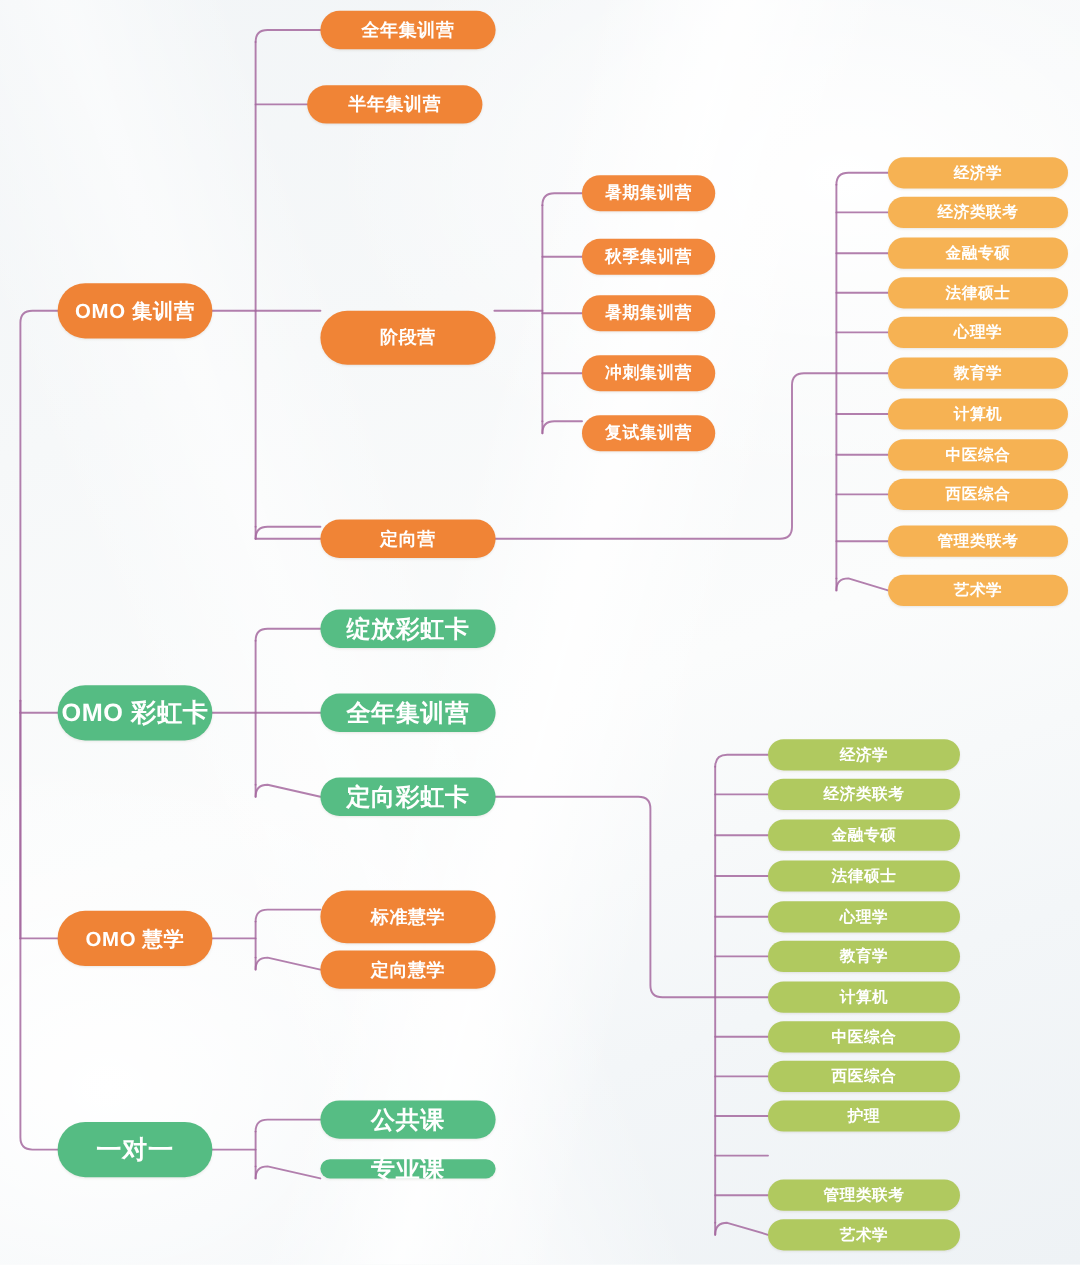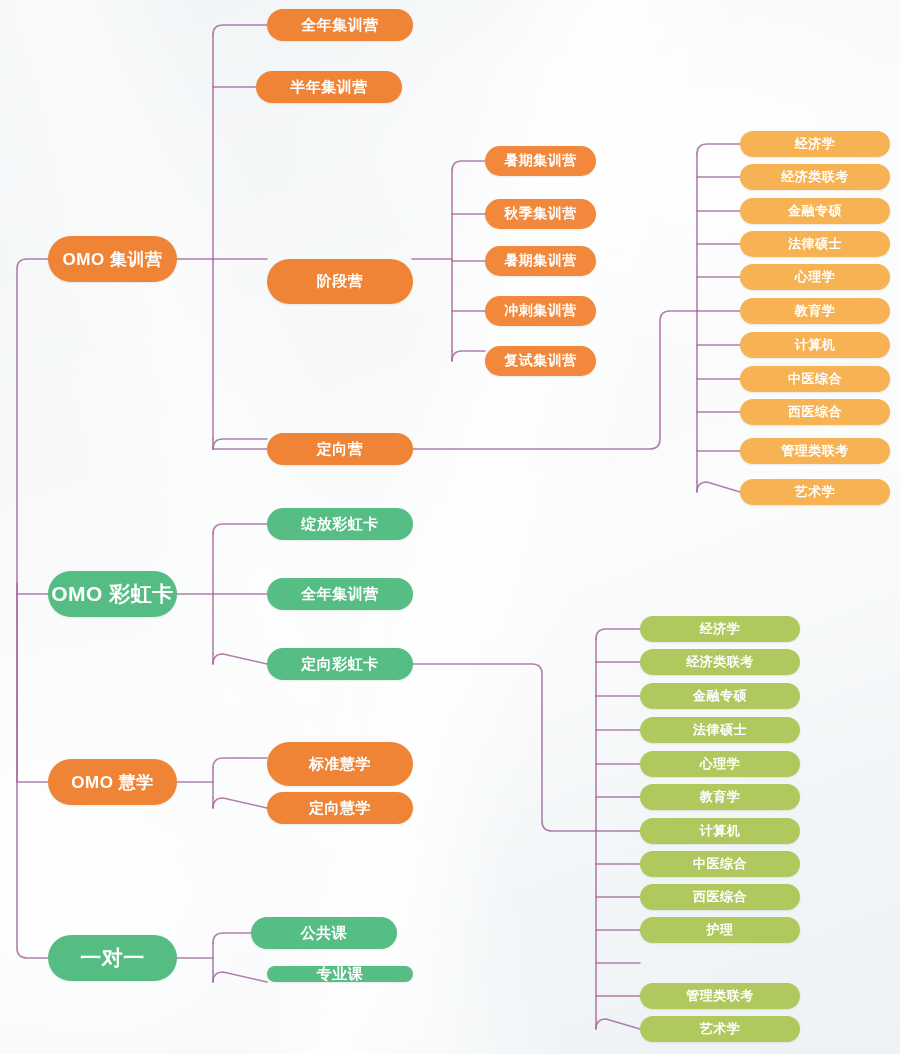--- a/index.html
+++ b/index.html
@@ -65,21 +65,21 @@
     letter-spacing: .5px;
     font-weight: 700;
     border-radius: 999px;
     box-shadow: 0 1px 2px rgba(80,60,40,.10);
     user-select: none;
   }
 
   .n-root      { background: #ef8336; font-size: 17px; }
   .n-root-g    { background: #55bc83; font-size: 21px; }
   .n-l2-o      { background: #f08436; font-size: 15px; }
-  .n-l2-g      { background: #56bd84; font-size: 15px; }
+  .n-l2-g      { background: #56bd84; font-size: 20px; }
   .n-l3-o      { background: #f2883c; font-size: 14px; }
   .n-leaf-o    { background: #f6b253; font-size: 13px; font-weight: 700; }
   .n-leaf-g    { background: #b0c95f; font-size: 13px; font-weight: 700; }
 </style>
 </head>
 <body>
 
 <div id="canvas">
   <div id="sheen"></div>
 
@@ -192,21 +192,21 @@
   <div class="node n-leaf-o" style="left:740px; top:438px; width:150px; height:26px;">管理类联考</div>
   <div class="node n-leaf-o" style="left:740px; top:479px; width:150px; height:26px;">艺术学</div>
 
   <div class="node n-l2-g" style="left:267px; top:508px; width:146px; height:32px;">绽放彩虹卡</div>
   <div class="node n-l2-g" style="left:267px; top:578px; width:146px; height:32px;">全年集训营</div>
   <div class="node n-l2-g" style="left:267px; top:648px; width:146px; height:32px;">定向彩虹卡</div>
 
   <div class="node n-l2-o" style="left:267px; top:742px; width:146px; height:44px;">标准慧学</div>
   <div class="node n-l2-o" style="left:267px; top:792px; width:146px; height:32px;">定向慧学</div>
 
-  <div class="node n-l2-g" style="left:251px; top:917px; width:146px; height:32px;">公共课</div>
+  <div class="node n-l2-g" style="left:267px; top:917px; width:146px; height:32px;">公共课</div>
   <div class="node n-l2-g" style="left:267px; top:966px; width:146px; height:16px;">专业课</div>
 
   <div class="node n-leaf-g" style="left:640px; top:616px;  width:160px; height:26px;">经济学</div>
   <div class="node n-leaf-g" style="left:640px; top:649px;  width:160px; height:26px;">经济类联考</div>
   <div class="node n-leaf-g" style="left:640px; top:683px;  width:160px; height:26px;">金融专硕</div>
   <div class="node n-leaf-g" style="left:640px; top:717px;  width:160px; height:26px;">法律硕士</div>
   <div class="node n-leaf-g" style="left:640px; top:751px;  width:160px; height:26px;">心理学</div>
   <div class="node n-leaf-g" style="left:640px; top:784px;  width:160px; height:26px;">教育学</div>
   <div class="node n-leaf-g" style="left:640px; top:818px;  width:160px; height:26px;">计算机</div>
   <div class="node n-leaf-g" style="left:640px; top:851px;  width:160px; height:26px;">中医综合</div>

